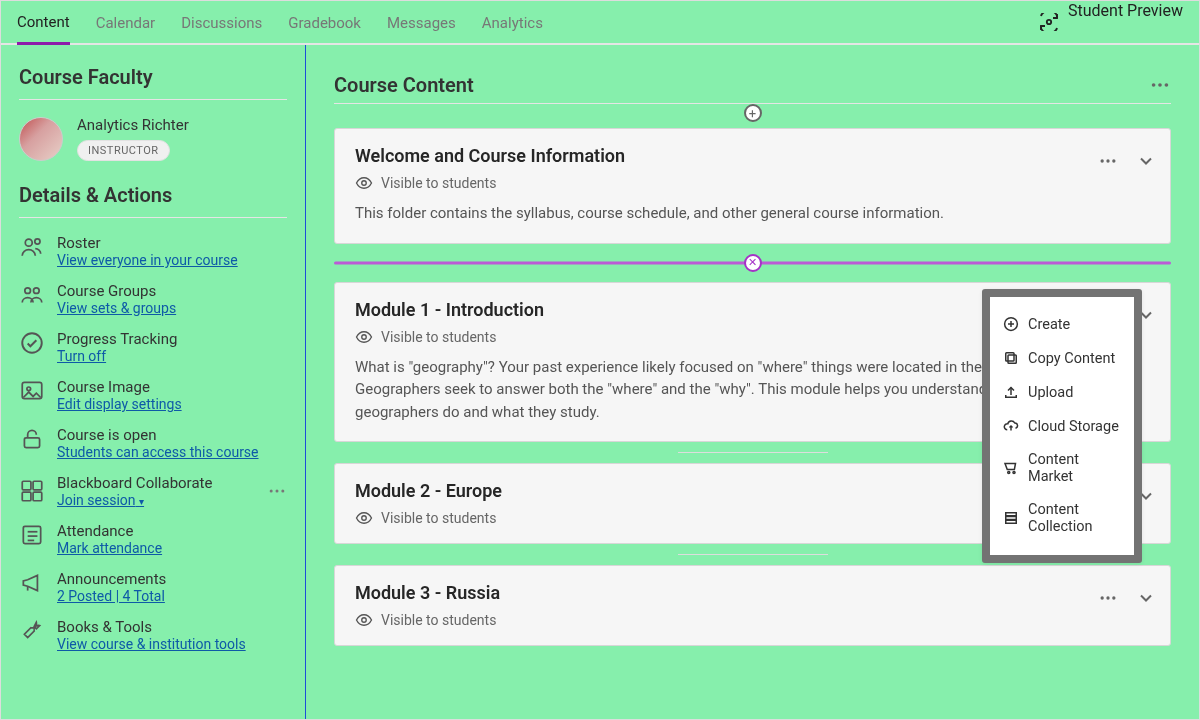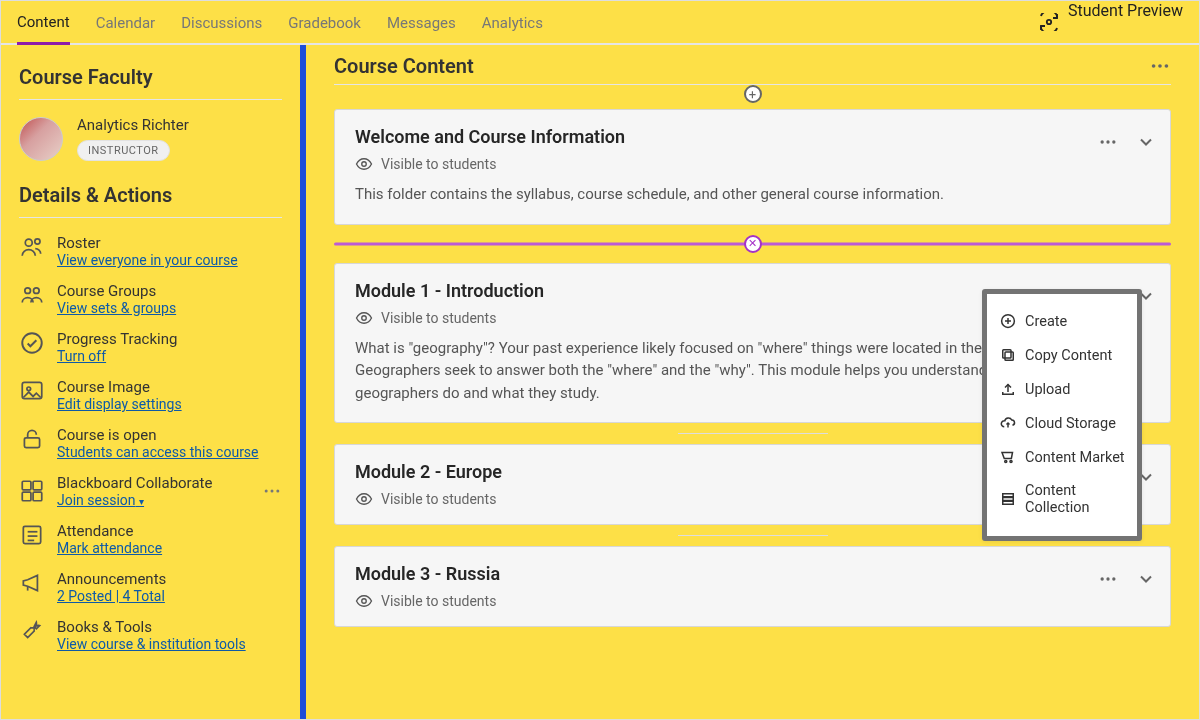--- a/index.html
+++ b/index.html
@@ -1,32 +1,32 @@
 <!DOCTYPE html>
 <html><head>
 <meta charset="utf-8">
 <style>
   * { box-sizing: border-box; margin: 0; padding: 0; }
   html, body { font-family: -apple-system, BlinkMacSystemFont, "Segoe UI", Roboto, Helvetica, Arial, sans-serif; font-size: 15px; color:#333; background:#fff; }
   a { color:#0e5aa7; text-decoration: underline; }
-  .app { width:1200px; height:720px; border:1px solid #ddd; position:relative; overflow:hidden; background:#fde047; }
+  .app { width:1200px; height:720px; border:1px solid #ddd; position:relative; overflow:hidden; background:#86efac; }
 
   
   .topnav { height:44px; border-bottom:2px solid #e5e5e5; display:flex; align-items:stretch; padding:0 16px; }
   .topnav-tabs { display:flex; gap:26px; align-items:flex-end; }
   .topnav-tab { padding:12px 0 11px; color:#777; cursor:pointer; }
   .topnav-tab.active { color:#222; border-bottom:3px solid #8d1caa; margin-bottom:-2px; }
   .topnav-spacer { flex:1; }
   .student-preview { display:flex; gap:8px; color:#222; cursor:pointer; }
   .icon { display:inline-flex; align-items:center; justify-content:center; }
 
   
   .body { display:flex; height:calc(100% - 44px); }
-  .sidebar { width:305px; border-right:6px solid #1d4ed8; padding:20px 18px; overflow:hidden; }
-  .main { flex:1; position:relative; padding:9px 28px; overflow:hidden; }
+  .sidebar { width:305px; border-right:1px solid #1d4ed8; padding:20px 18px; overflow:hidden; }
+  .main { flex:1; position:relative; padding:28px 28px; overflow:hidden; }
 
   
   .section-title { font-size:20px; font-weight:600; color:#333; margin-bottom:10px; }
   .divider { border:none; border-top:1px solid #e5e5e5; margin:8px 0 16px; }
   .faculty-row { display:flex; gap:14px; align-items:center; margin-bottom:22px; }
   .avatar { width:44px; height:44px; border-radius:50%; background:linear-gradient(135deg,#c05050 0%,#d7a0a0 40%,#e8d0c8 100%); border:1px solid #ccc; }
   .faculty-name { font-weight:400; color:#333; margin-bottom:6px; }
   .role-badge { display:inline-block; font-size:11px; letter-spacing:.5px; color:#666; background:#f0f0f0; border:1px solid #e2e2e2; border-radius:12px; padding:3px 10px; }
   .action-item { display:flex; gap:12px; align-items:flex-start; margin:14px 0; }
   .action-icon { width:26px; height:26px; flex:none; color:#555; }
@@ -59,21 +59,21 @@
   .between-modules { margin:10px 0; }
   .between-modules .short-divider { width:150px; margin:0 auto; border:none; border-top:1px solid #ddd; }
 
   
   .context-menu {
     position:absolute;
     top:244px;
     left:676px;
     width:160px;
     background:#fff;
-    border:5px solid #737373;
+    border:8px solid #737373;
     border-radius:3px;
     padding:10px 10px 12px;
     z-index:5;
     box-shadow:0 1px 4px rgba(0,0,0,.08);
   }
   .context-menu .menu-item { display:flex; align-items:center; gap:8px; padding:8px 2px; cursor:pointer; color:#333; font-size:14.5px; }
   .context-menu .mi-icon { width:18px; height:18px; flex:none; color:#333; }
 
   svg { display:block; }
 </style>

